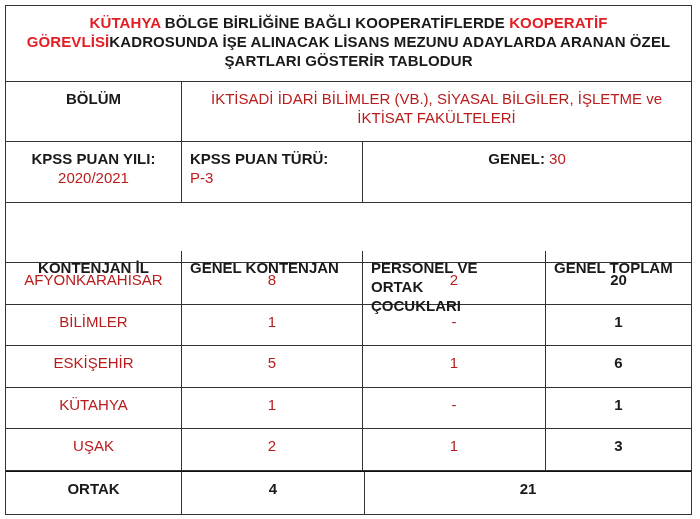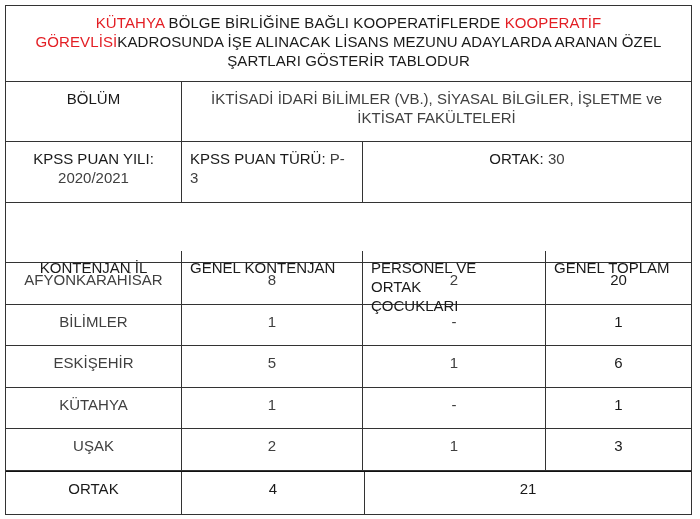--- a/index.html
+++ b/index.html
@@ -1,30 +1,30 @@
 <!DOCTYPE html>
 <html><head>
 <meta charset="utf-8">
 <style>
   html, body { margin:0; padding:0; background:#ffffff; }
   body { width:700px; height:519px; position:relative; font-family:"Liberation Sans", sans-serif; color:#1a1a1a; }
   .tbl { position:absolute; left:5px; top:5px; width:687px; border:1.5px solid #333; box-sizing:border-box; }
-  .title { height:76px; border-bottom:1.5px solid #333; text-align:center; font-weight:normal; font-size:15px; line-height:19px; padding-top:7px; box-sizing:border-box; letter-spacing:0.1px; }
+  .title { height:76px; border-bottom:1.5px solid #333; text-align:center; font-weight:bold; font-size:15px; line-height:19px; padding-top:7px; box-sizing:border-box; letter-spacing:0.1px; }
   .title .red { color:#e31e24; }
   .row { display:flex; border-bottom:1.5px solid #333; box-sizing:border-box; }
   .row:last-child { border-bottom:none; }
   .cell { border-right:1.5px solid #333; box-sizing:border-box; text-align:center; font-size:15px; line-height:19px; padding-top:7px; }
   .cell:last-child { border-right:none; }
   .c1 { width:176px; }
   .c2 { width:181px; }
   .c3 { width:183px; }
   .c4 { flex:1; }
   .wide { flex:1; }
-  .b { font-weight:normal; }
-  .light { color:#404040; font-weight:normal; }
+  .b { font-weight:bold; }
+  .light { color:#b91c1c; font-weight:normal; }
   .hdr .cell { text-align:left; padding-left:8px;margin-top:48px; }
   .hdr .cell.c1 { text-align:center; padding-left:0; }
   .r-bolum { height:60px; }
   .r-kpss { height:61px; }
   .r-hdr { height:60px; }
   .r-data { height:41.5px; }
   .r-data .cell { padding-top:7px; }
   .r-total { border-top:1.5px solid #111; height:43px; }
 </style>
 </head>
@@ -41,21 +41,21 @@
   </div>
 
   <div class="row r-kpss">
     <div class="cell c1">
       <span class="b">KPSS PUAN YILI:</span><span class="light"> 2020/2021</span>
     </div>
     <div class="cell c2" style="text-align:left;padding-left:8px;padding-right:16px;">
       <span class="b">KPSS PUAN TÜRÜ:</span><span class="light"> P-3</span>
     </div>
     <div class="cell wide">
-      <span class="b">ORTAK:</span><span class="light"> 30</span>
+      <span class="b">GENEL:</span><span class="light"> 30</span>
     </div>
   </div>
 
   <div class="row r-hdr hdr">
     <div class="cell c1 b">KONTENJAN İL</div>
     <div class="cell c2 b">GENEL KONTENJAN</div>
     <div class="cell c3 b" style="padding-right:46px;">PERSONEL VE ORTAK ÇOCUKLARI</div>
     <div class="cell c4 b">GENEL TOPLAM</div>
   </div>
 

